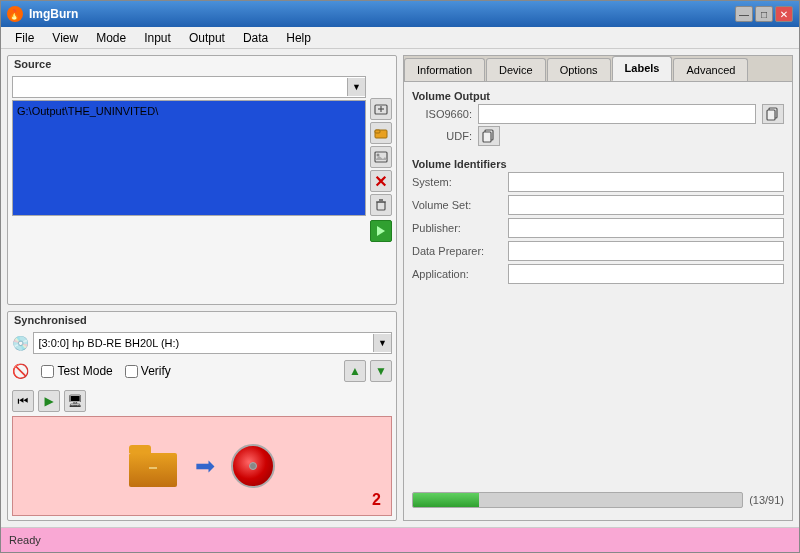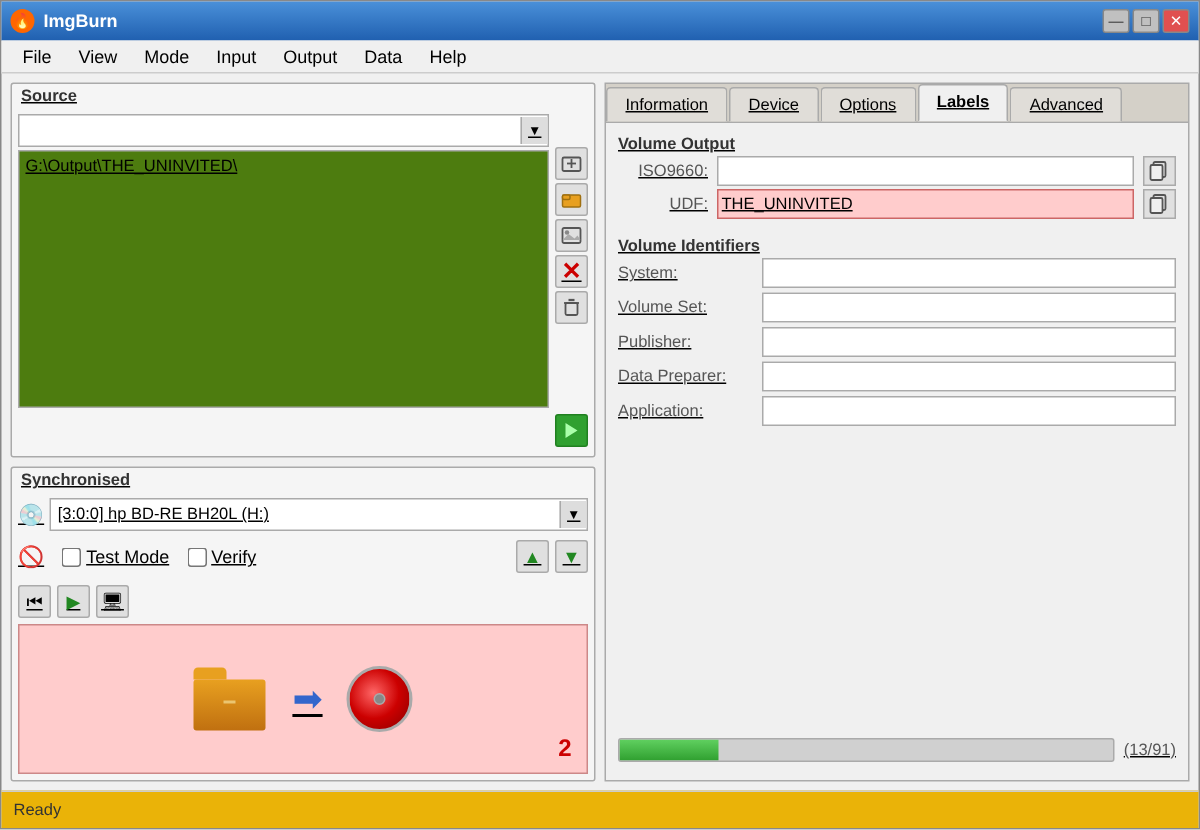--- a/index.html
+++ b/index.html
@@ -84,21 +84,20 @@
       cursor: pointer;
       border-radius: 2px;
     }
 
     
     .main-content {
       display: flex;
       flex: 1;
       padding: 6px;
       gap: 6px;
-      text-decoration: underline;
     }
 
     
     .left-panel {
       width: 390px;
       display: flex;
       flex-direction: column;
       gap: 6px;
     }
 
@@ -135,23 +134,23 @@
       height: 18px;
       background: #ddd;
       border-left: 1px solid #aaa;
       display: flex;
       align-items: center;
       justify-content: center;
       font-size: 9px;
     }
     .source-textarea {
       width: 100%;
-      height: 172px;
-      border: 1px solid #aaa;
-      background: #4d7c0f;
+      height: 116px;
+      border: 1px solid #aaa;
+      background: #1d4ed8;
       padding: 4px;
       font-size: 11px;
       resize: none;
       font-family: inherit;
     }
     .source-buttons {
       display: flex;
       flex-direction: column;
       gap: 2px;
       padding: 22px 0 0 0;
@@ -393,21 +392,21 @@
       gap: 6px;
     }
     .progress-text {
       font-size: 11px;
       color: #555;
       white-space: nowrap;
     }
 
     
     .status-bar {
-      background: #eab308;
+      background: #f9a8d4;
       border-top: 1px solid #ccc;
       padding: 12px 8px;
       font-size: 11px;
       color: #333;
       height: 20px;
       display: flex;
       align-items: center;
     }
   </style>
 </head>
@@ -562,21 +561,20 @@
               <svg width="14" height="14" viewBox="0 0 14 14">
                   <rect x="3" y="1" width="8" height="10" rx="1" fill="none" stroke="#555" stroke-width="1.2"></rect>
                   <rect x="1" y="3" width="8" height="10" rx="1" fill="#f0f0f0" stroke="#555" stroke-width="1.2"></rect>
                 </svg>
             </div>
           </div>
 
 
           <div class="form-row">
             <span class="form-label">UDF:</span>
-            <input class="form-input highlighted" type="text" value="THE_UNINVITED" style="">
             <div class="copy-btn">
               <svg width="14" height="14" viewBox="0 0 14 14">
                   <rect x="3" y="1" width="8" height="10" rx="1" fill="none" stroke="#555" stroke-width="1.2"></rect>
                   <rect x="1" y="3" width="8" height="10" rx="1" fill="#f0f0f0" stroke="#555" stroke-width="1.2"></rect>
                 </svg>
             </div>
           </div>
 
         </div>
 

